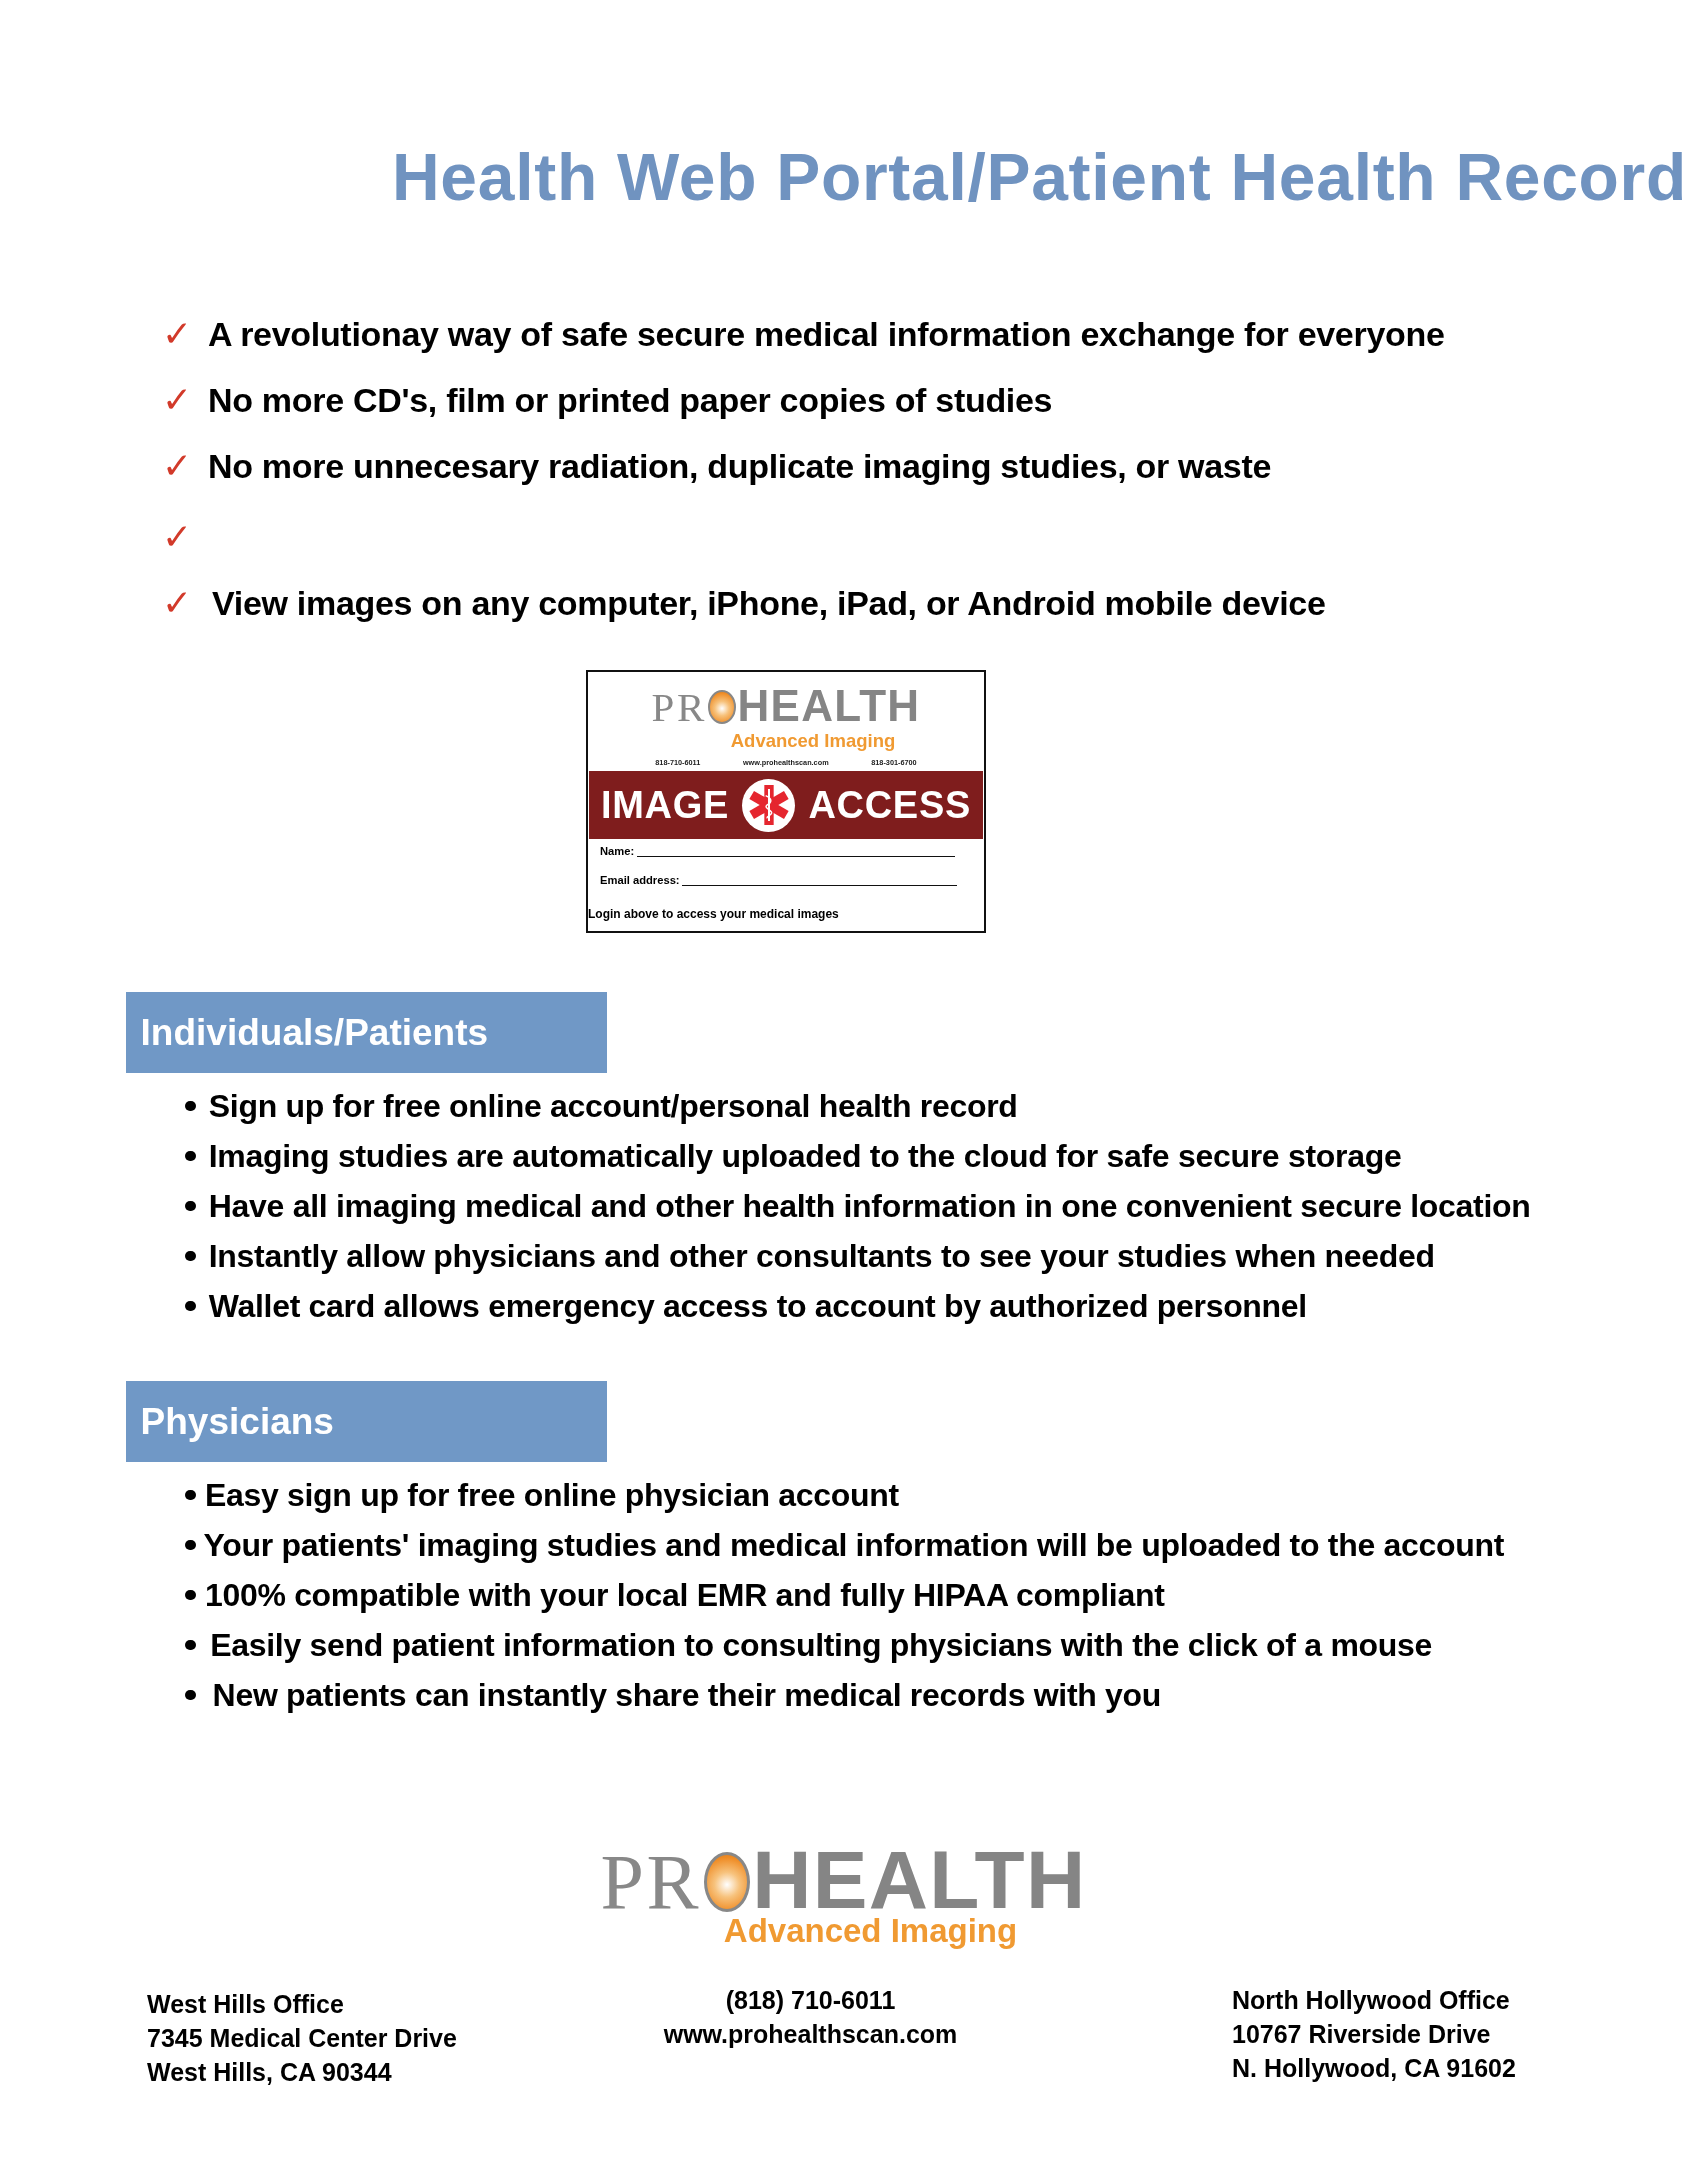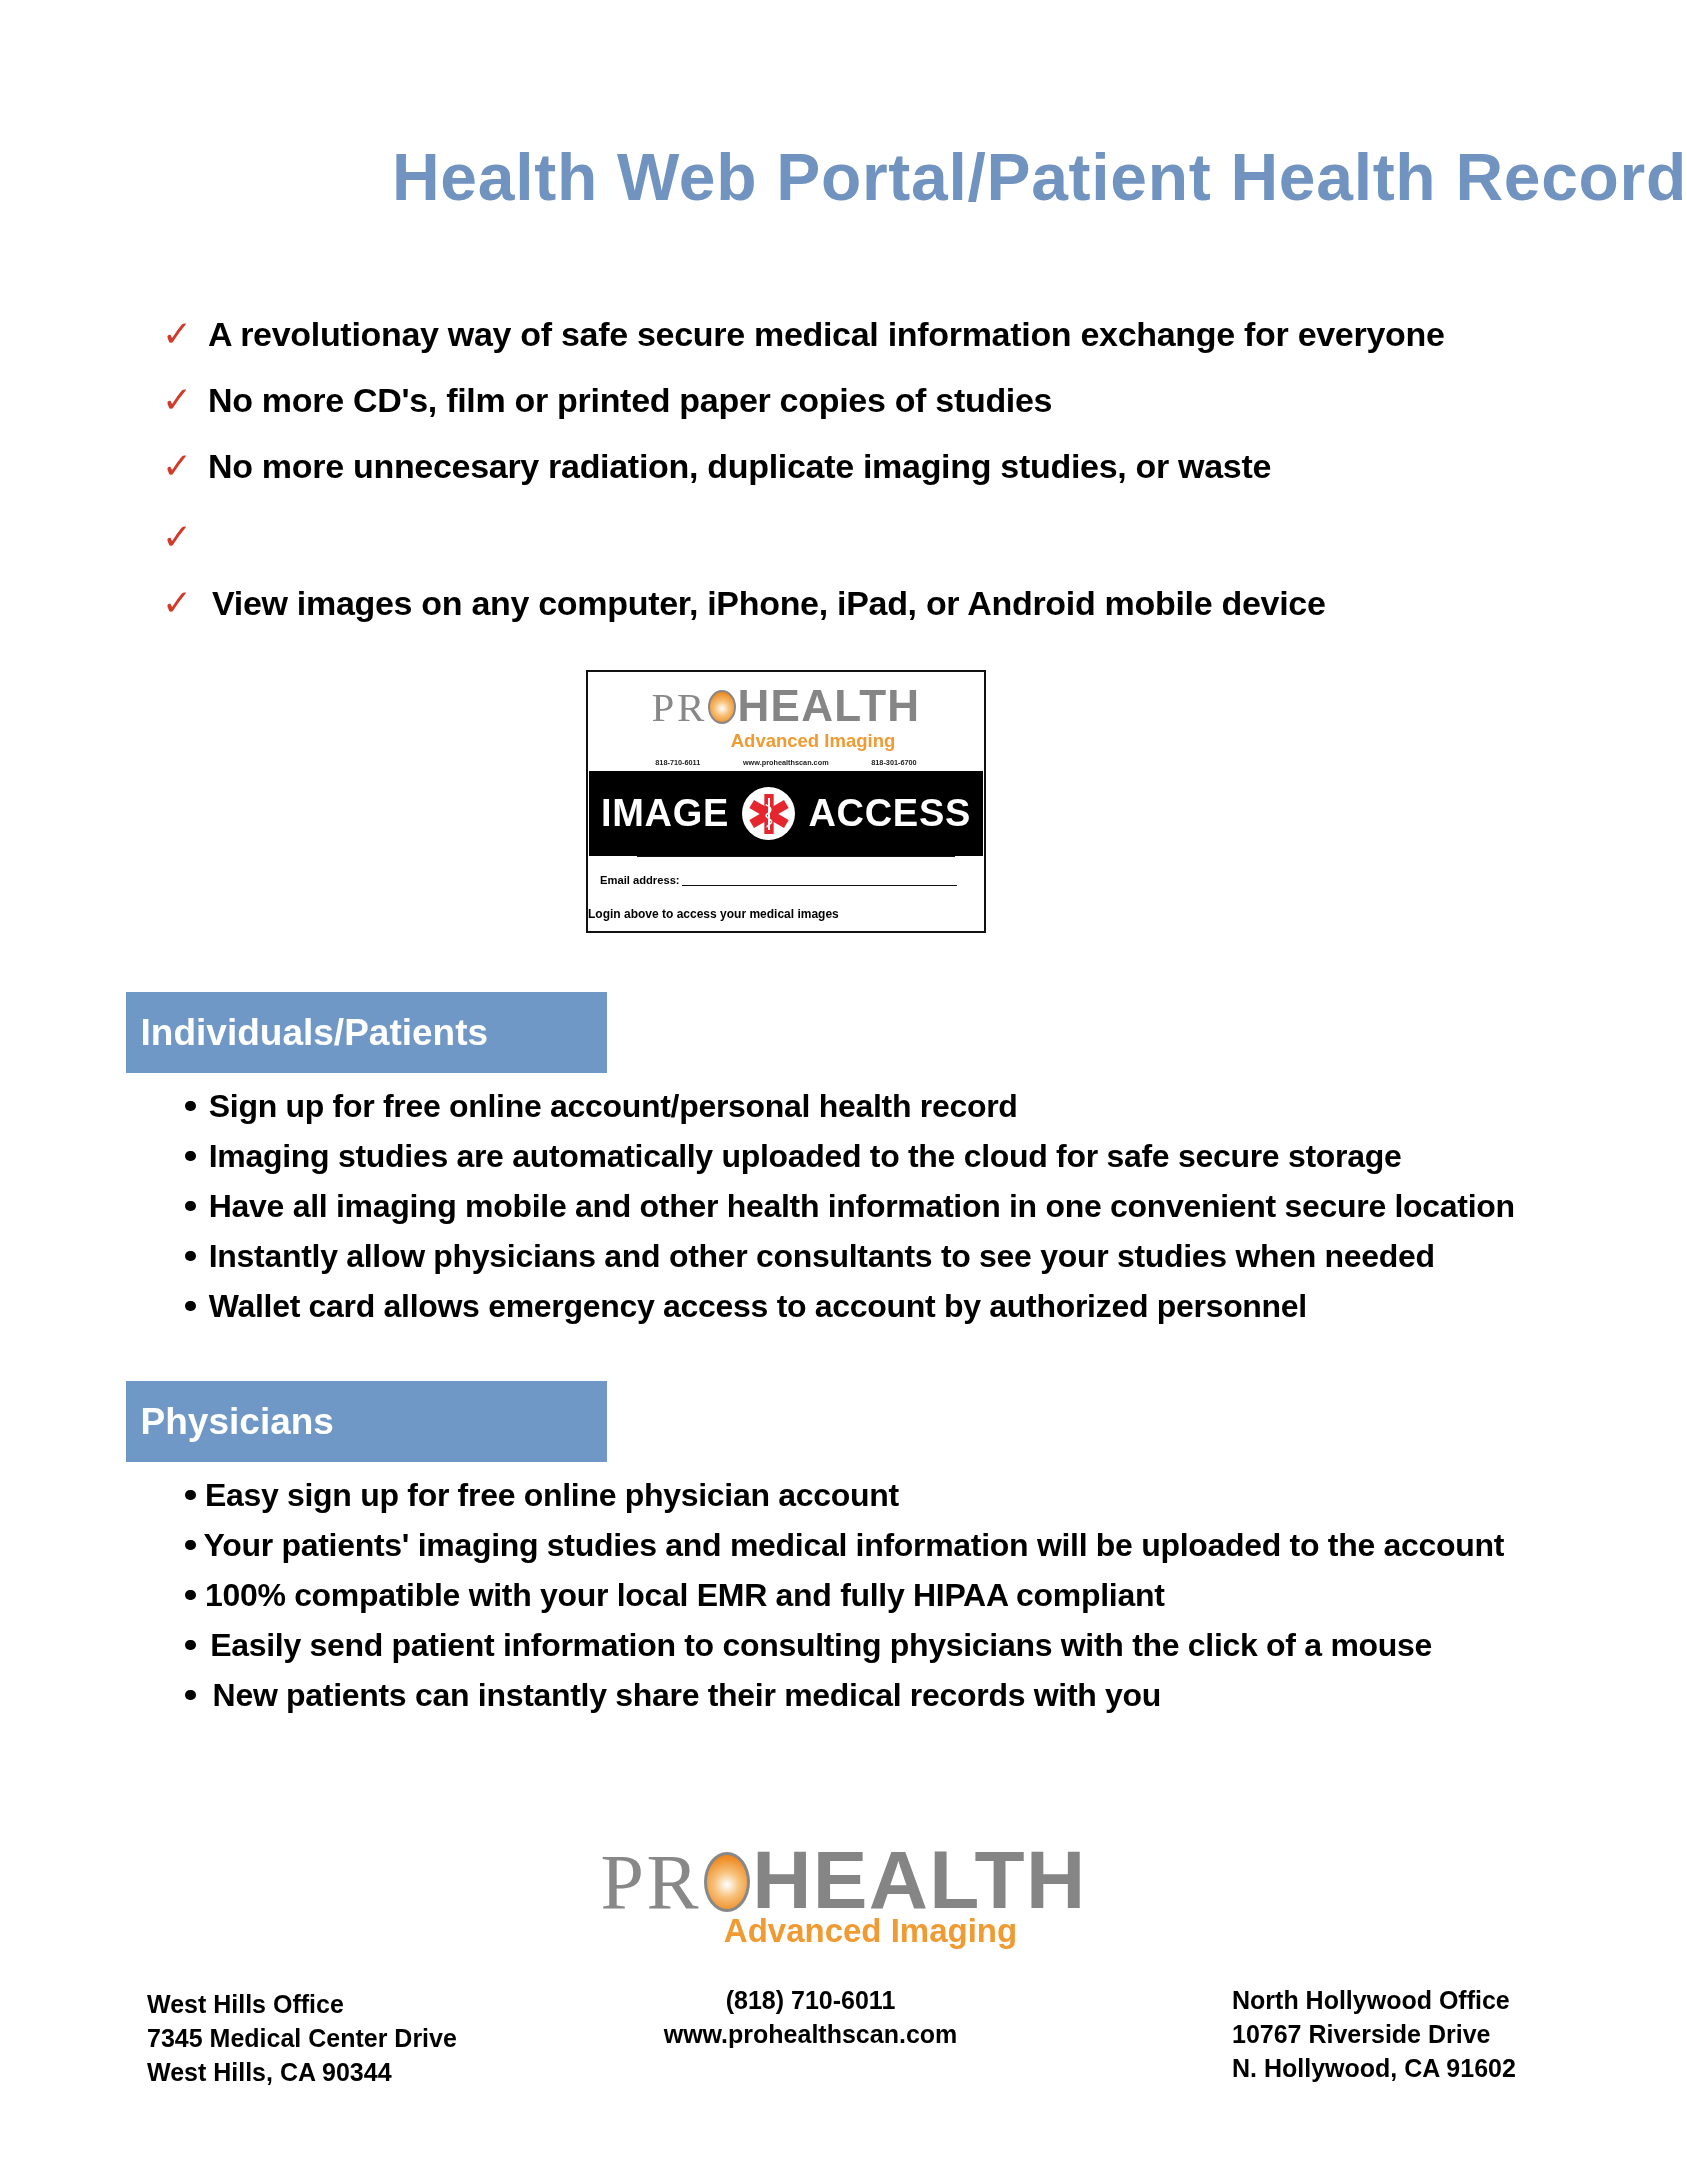--- a/index.html
+++ b/index.html
@@ -27,22 +27,22 @@
   .logo-health { font-family: "Liberation Sans", sans-serif; font-weight: bold; color: #858585; letter-spacing: 1.3px; }
   .logo-sub { font-weight: bold; color: #f09a32; padding-left: 27px; }
 
   .card-pro { font-size: 41px; }
   .card .logo-o { width: 28px; height: 34px; margin: 0 1.3px -2.6px 1.3px; border-width: 2px; }
   .card-health { font-size: 44px; }
   .card-sub { position: absolute; left: 0; width: 100%; top: 58px; text-align: center; font-size: 18.5px; }
   .card-contacts { position: absolute; left: 0; width: 100%; top: 86px; display: flex;
                    justify-content: space-around; padding: 0 46px; box-sizing: border-box;
                    font-size: 7.3px; font-weight: bold; color: #222; }
-  .card-band { position: absolute; left: 1.3px; right: 1.3px; top: 99px; height: 85px;
-               background: #000000; display: flex; align-items: center; justify-content: center; gap: 13.2px; }
+  .card-band { position: absolute; left: 1.3px; right: 1.3px; top: 99px; height: 68px;
+               background: #7f1d1d; display: flex; align-items: center; justify-content: center; gap: 13.2px; }
   .band-word { color: #fff; font-weight: bold; font-size: 38px; letter-spacing: 0.7px; }
   .star-of-life { width: 53px; height: 53px; border-radius: 50%; background: #fff;
                   display: flex; align-items: center; justify-content: center; }
   .card-field { position: absolute; left: 12px; font-size: 11.2px; font-weight: bold; display: flex; align-items: flex-end; }
   .field-line { border-bottom: 1.3px solid #111; height: 0.7px; margin-left: 2.6px; }
   .card-note { position: absolute; left: 0; width: 100%; top: 235px; text-align: left;
                font-size: 12px; font-weight: bold; }
 
   .section-header { left: 126px; width: 481px; height: 81px; background: #7098c6;
                     color: #fff; font-weight: bold; font-size: 37px; box-sizing: border-box;
@@ -131,21 +131,21 @@
   <li class="bullet-item">
       <span class="bullet-dot"></span>
       <span class="bullet-text">Sign up for free online account/personal health record</span>
     </li>
   <li class="bullet-item">
       <span class="bullet-dot"></span>
       <span class="bullet-text">Imaging studies are automatically uploaded to the cloud for safe secure storage</span>
     </li>
   <li class="bullet-item">
       <span class="bullet-dot"></span>
-      <span class="bullet-text">Have all imaging mobile and other health information in one convenient secure location</span>
+      <span class="bullet-text">Have all imaging medical and other health information in one convenient secure location</span>
     </li>
   <li class="bullet-item">
       <span class="bullet-dot"></span>
       <span class="bullet-text">Instantly allow physicians and other consultants to see your studies when needed</span>
     </li>
   <li class="bullet-item">
       <span class="bullet-dot"></span>
       <span class="bullet-text">Wallet card allows emergency access to account by authorized personnel</span>
     </li>
 </ul>

